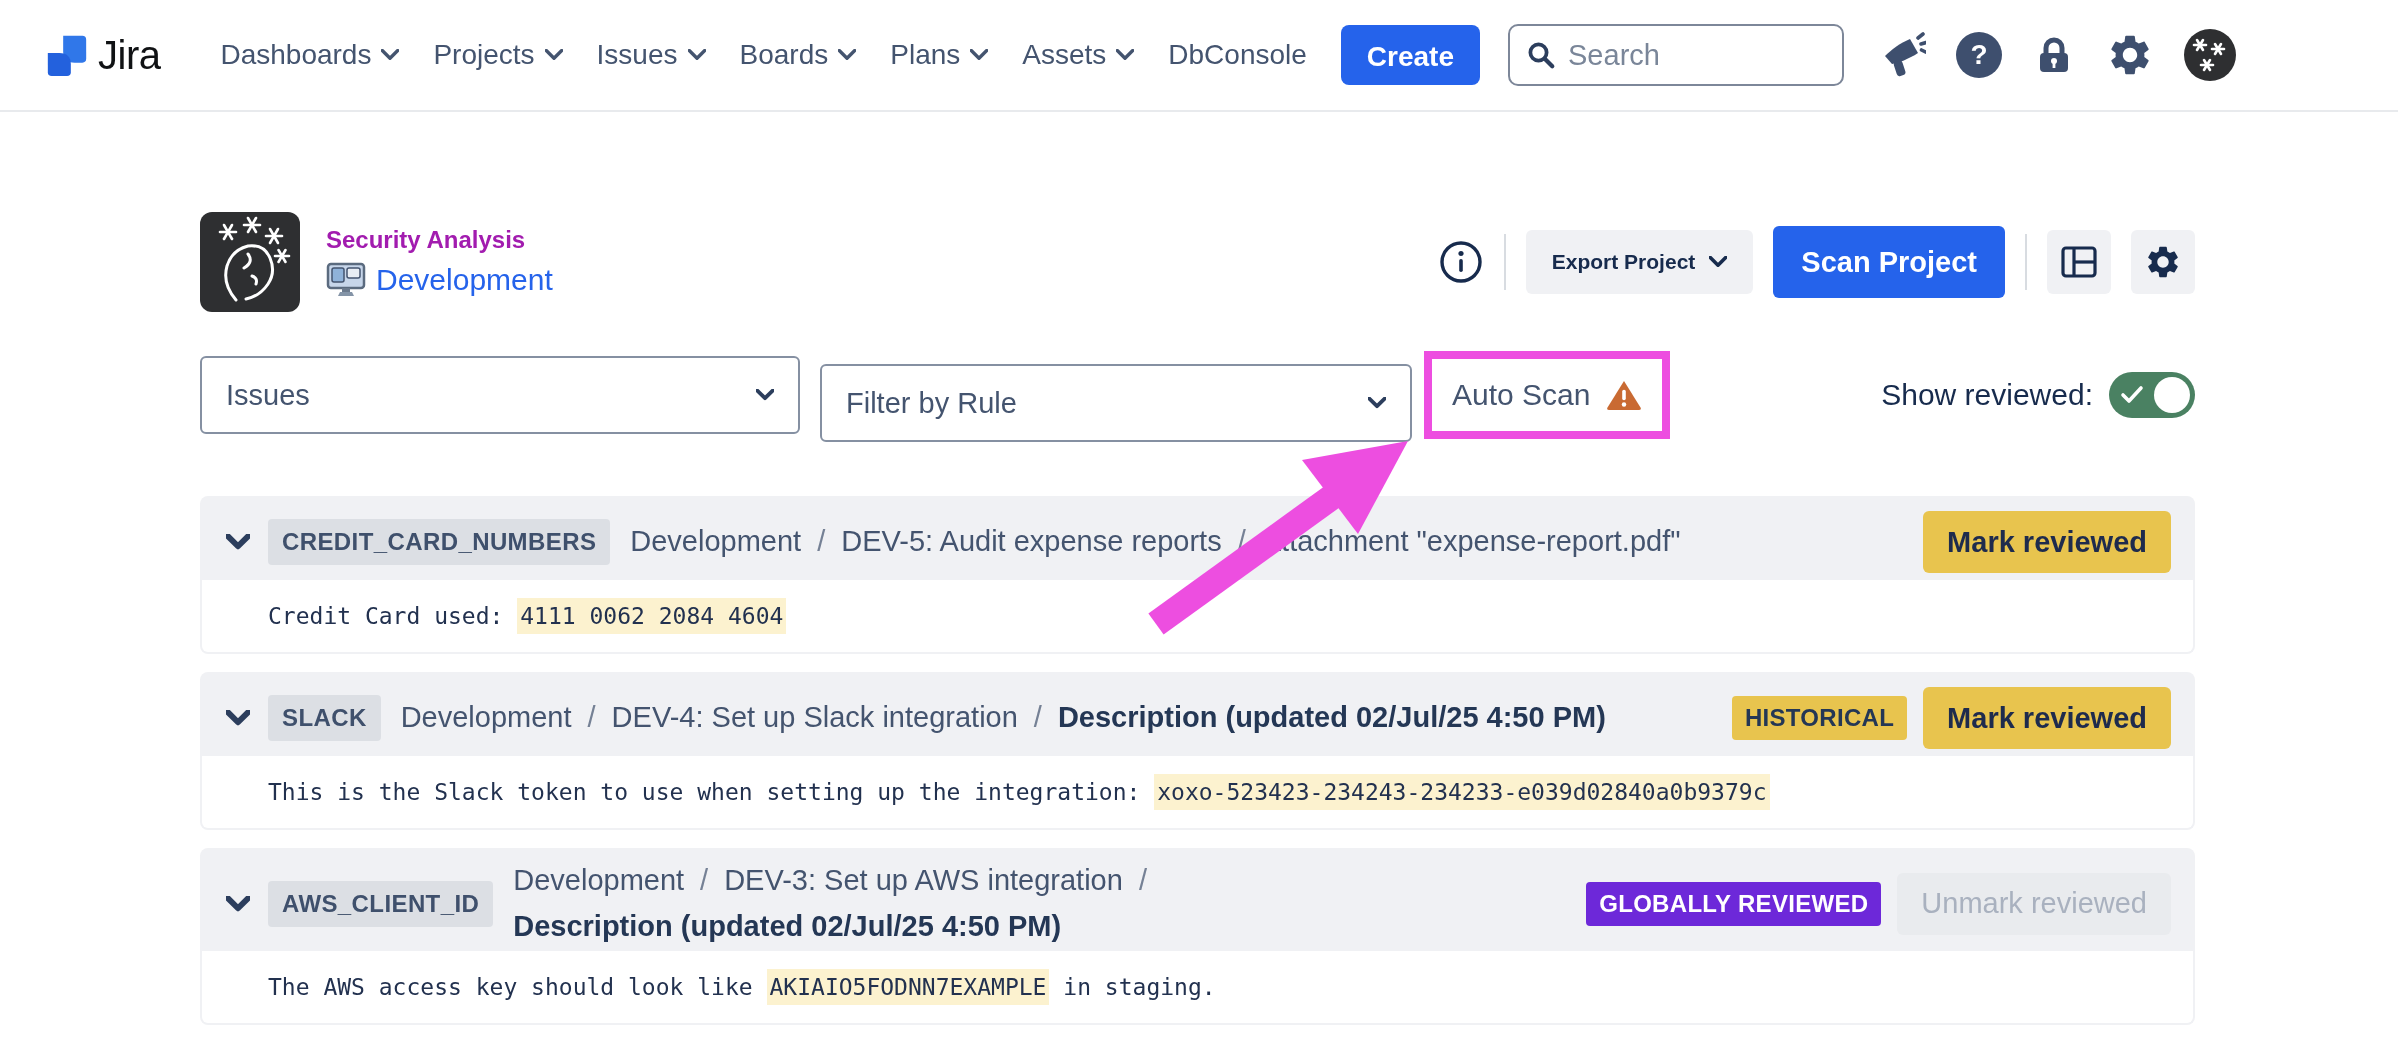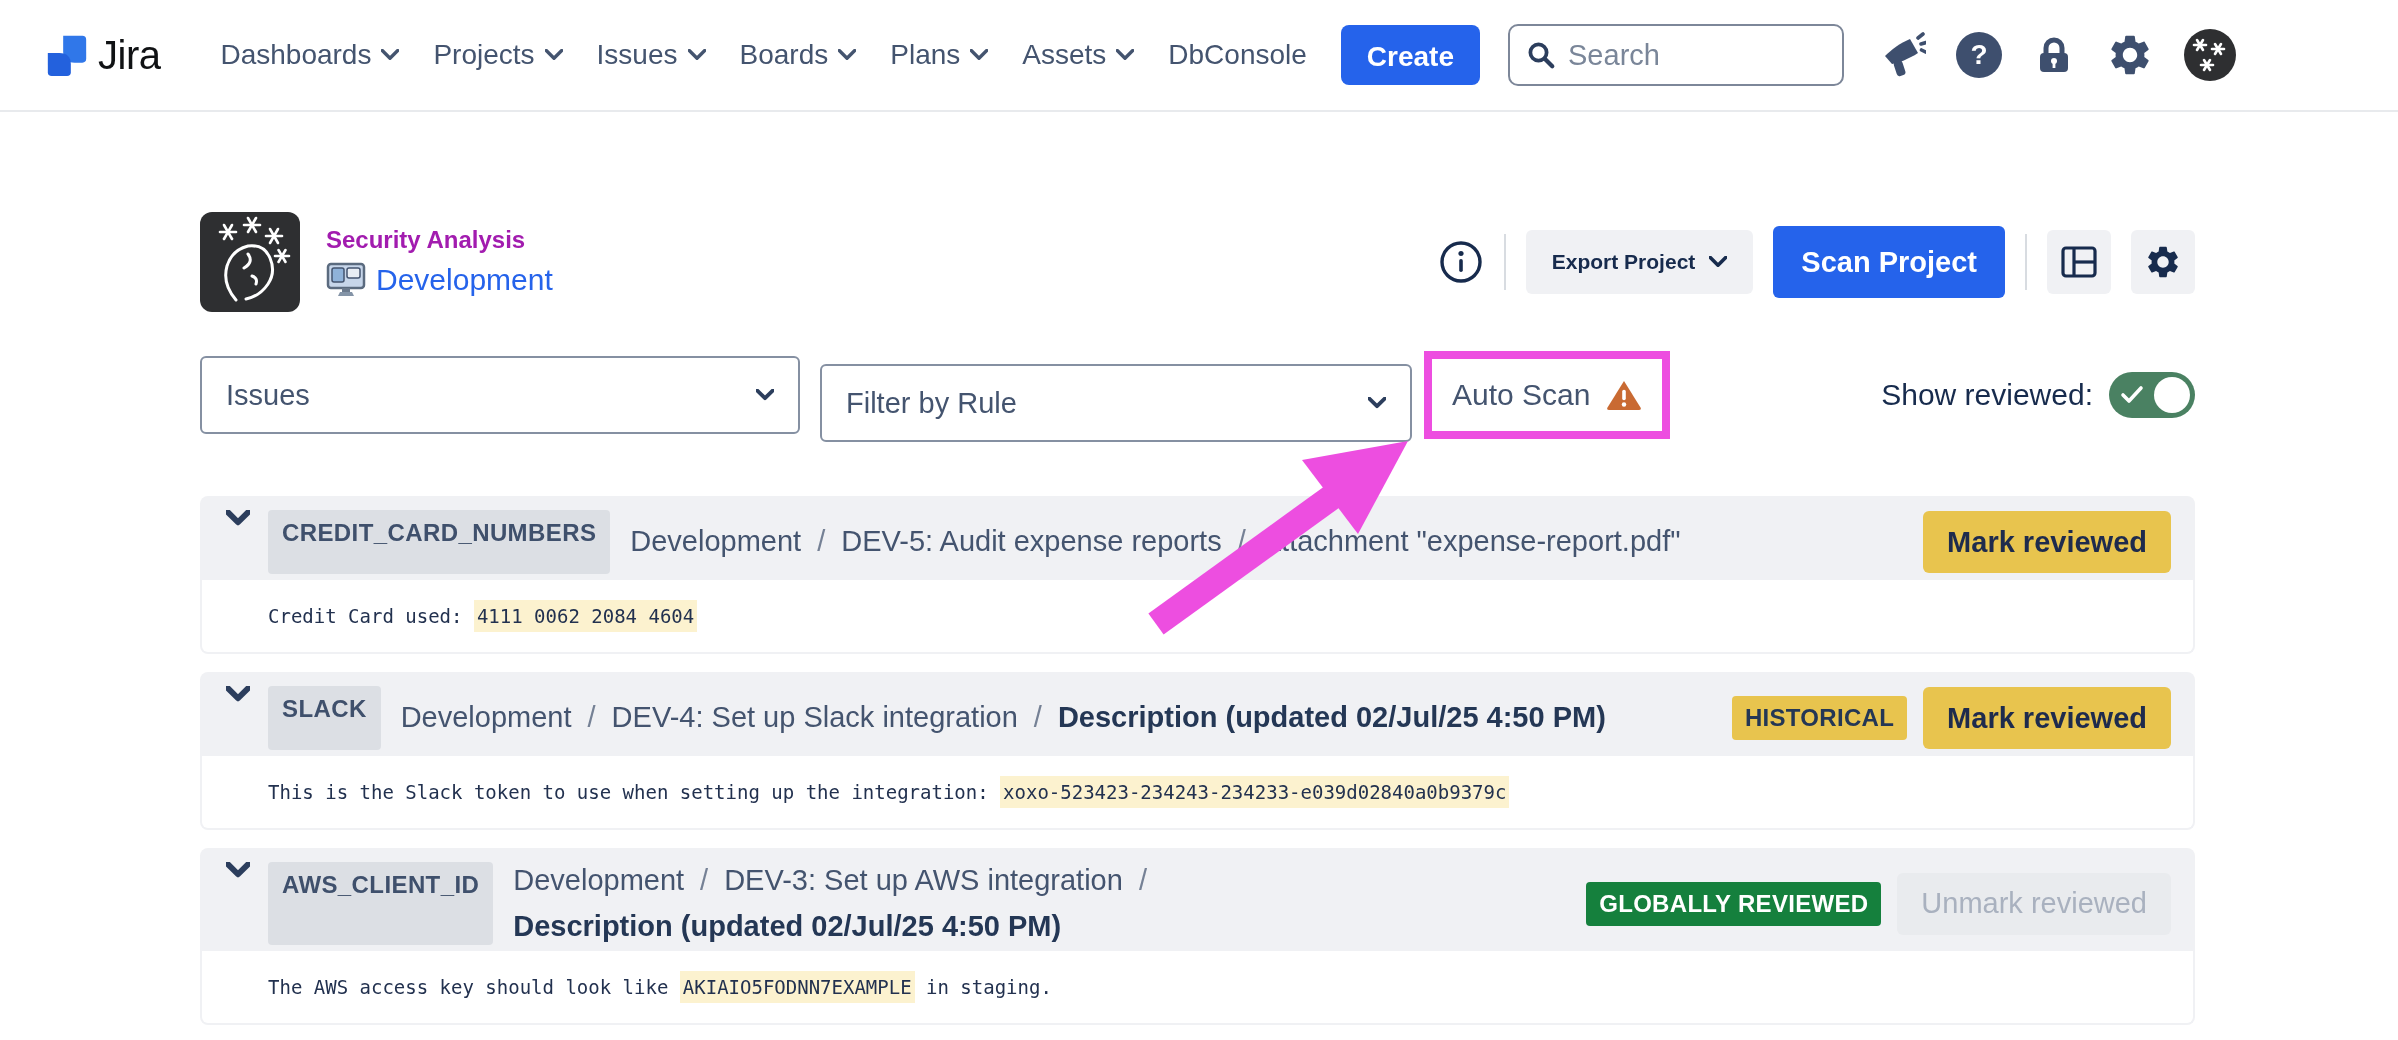--- a/index.html
+++ b/index.html
@@ -58,44 +58,44 @@
   .show-reviewed { margin-left:auto; display:flex; align-items:center; gap:16px;
     font-size:30px; color:#172B4D; }
   .toggle { width:86px; height:46px; border-radius:23px; background:#4A8162; position:relative;
     cursor:pointer; flex:none; }
   .toggle .knob { position:absolute; right:5px; top:5px; width:36px; height:36px;
     border-radius:50%; background:#fff; }
   .toggle svg { position:absolute; left:10px; top:11px; }
 
   
   .cards { margin:54px 0 0 200px; width:1995px; display:flex; flex-direction:column; gap:18px; }
-  .chead { background:#F0F1F4; border-radius:8px 8px 0 0; display:flex; 
+  .chead { background:#F0F1F4; border-radius:8px 8px 0 0; display:flex; align-items:center;
     padding:14px 24px 6px 26px; min-height:84px; }
   .chev-toggle { width:24px; height:16px; margin-right:18px; flex:none; cursor:pointer; }
   .chev-toggle polyline { fill:none; stroke:#2C3E5D; stroke-width:3.4; stroke-linecap:round; stroke-linejoin:round; }
   .rule-badge { background:#DCDFE4; border-radius:4px; padding:9px 14px; font-size:24px;
     font-weight:700; color:#3F506C; letter-spacing:0.4px; margin-right:20px; flex:none; }
   .crumbs { display:flex; flex-wrap:wrap; align-items:center; row-gap:8px; font-size:29px;
     color:#44546F; line-height:1.3; }
   .crumb { white-space:nowrap; }
   .crumb-strong { font-weight:700; color:#243755; }
   .sep { margin:0 16px; color:#758195; }
   .crumbs-narrow { max-width:1000px; }
   .chead-right { margin-left:auto; display:flex; align-items:center; gap:16px; flex:none; }
   .status-badge { border-radius:4px; padding:8px 13px; font-size:24px; font-weight:700;
     letter-spacing:0.3px; white-space:nowrap; }
   .status-yellow { background:#E8C44E; color:#243755; }
-  .status-green { background:#15803d; color:#fff; }
+  .status-green { background:#6d28d9; color:#fff; }
   .btn-yellow { background:#E8C44E; color:#1E2B4D; font-size:29px; font-weight:700;
     height:62px; padding:0 24px; border-radius:6px; white-space:nowrap; }
   .btn-disabled { background:#E9EBEE; color:#A9B1BF; font-size:29px; font-weight:400;
     height:62px; padding:0 24px; border-radius:6px; white-space:nowrap; cursor:default; }
   .cbody { background:#fff; border:2px solid #F0F1F4; border-top:none; border-radius:0 0 8px 8px;
     min-height:74px; display:flex; align-items:center; padding:6px 24px 6px 66px; }
-  .code { font-family:"DejaVu Sans Mono", monospace; font-size:19px; color:#22314F; }
+  .code { font-family:"DejaVu Sans Mono", monospace; font-size:23px; color:#22314F; }
   .hl { background:#FCF2CF; padding:5px 3px; }
 
   
   .anno { position:absolute; left:0; top:0; width:2398px; height:1040px; pointer-events:none; z-index:50; }
 
   .doodle line { stroke:#fff; stroke-width:2.6; stroke-linecap:round; }
   .doodle path { stroke:#fff; fill:none; stroke-width:3; stroke-linecap:round; }
 </style>
 </head>
 <body>

